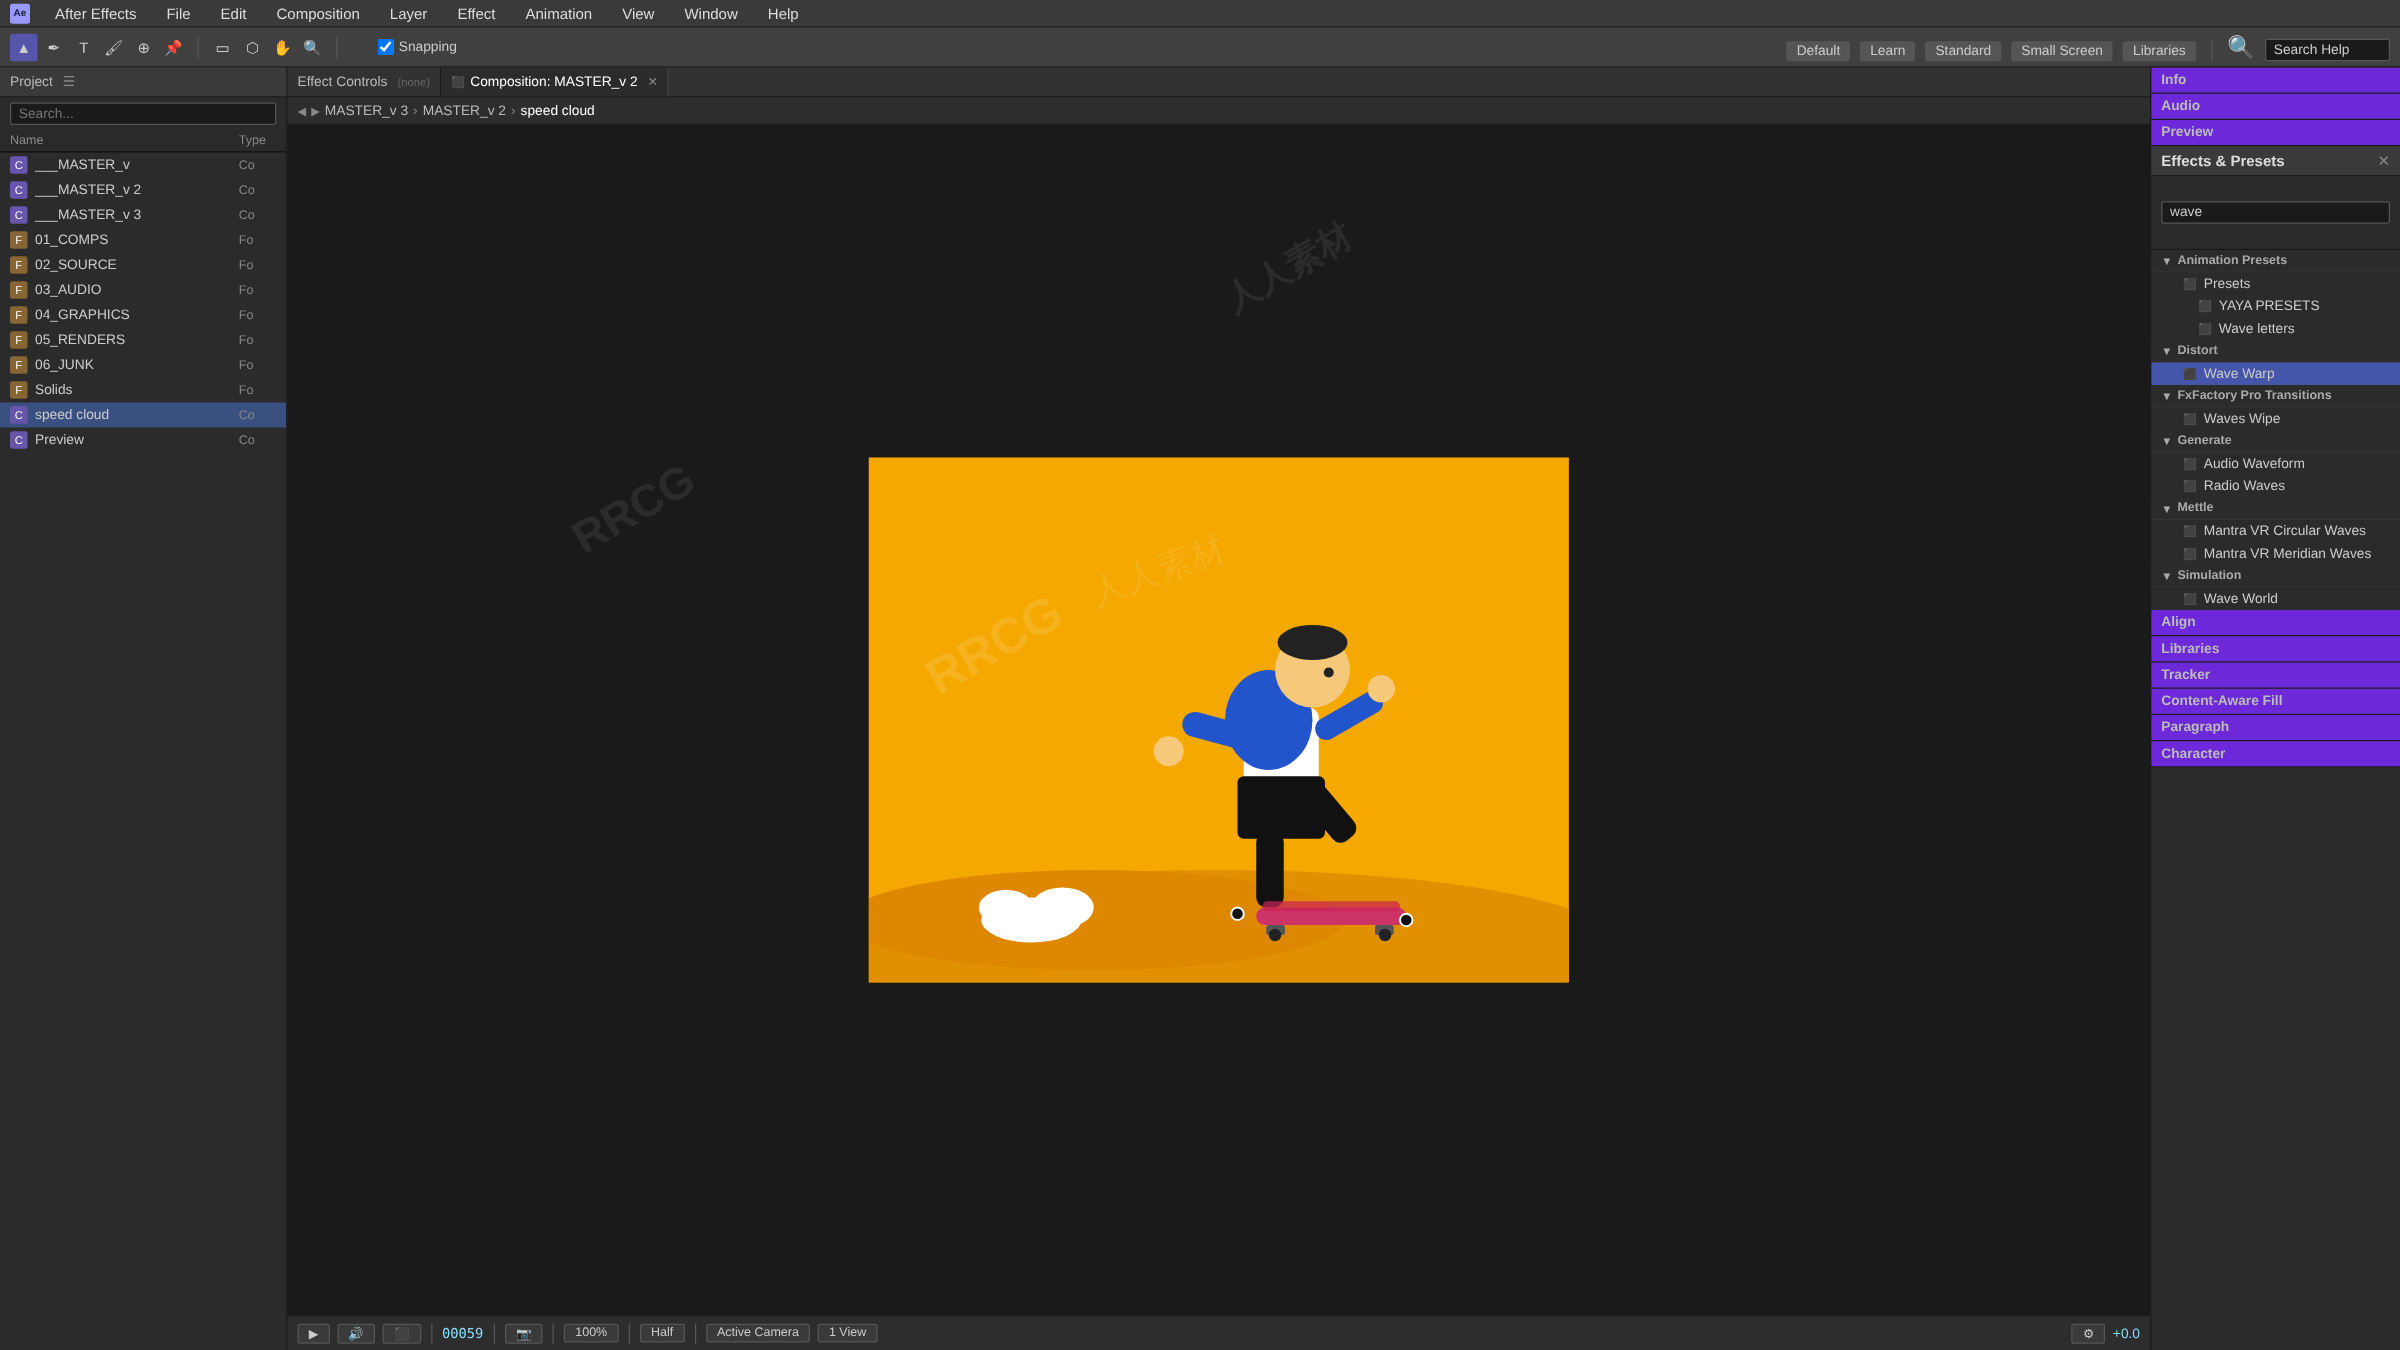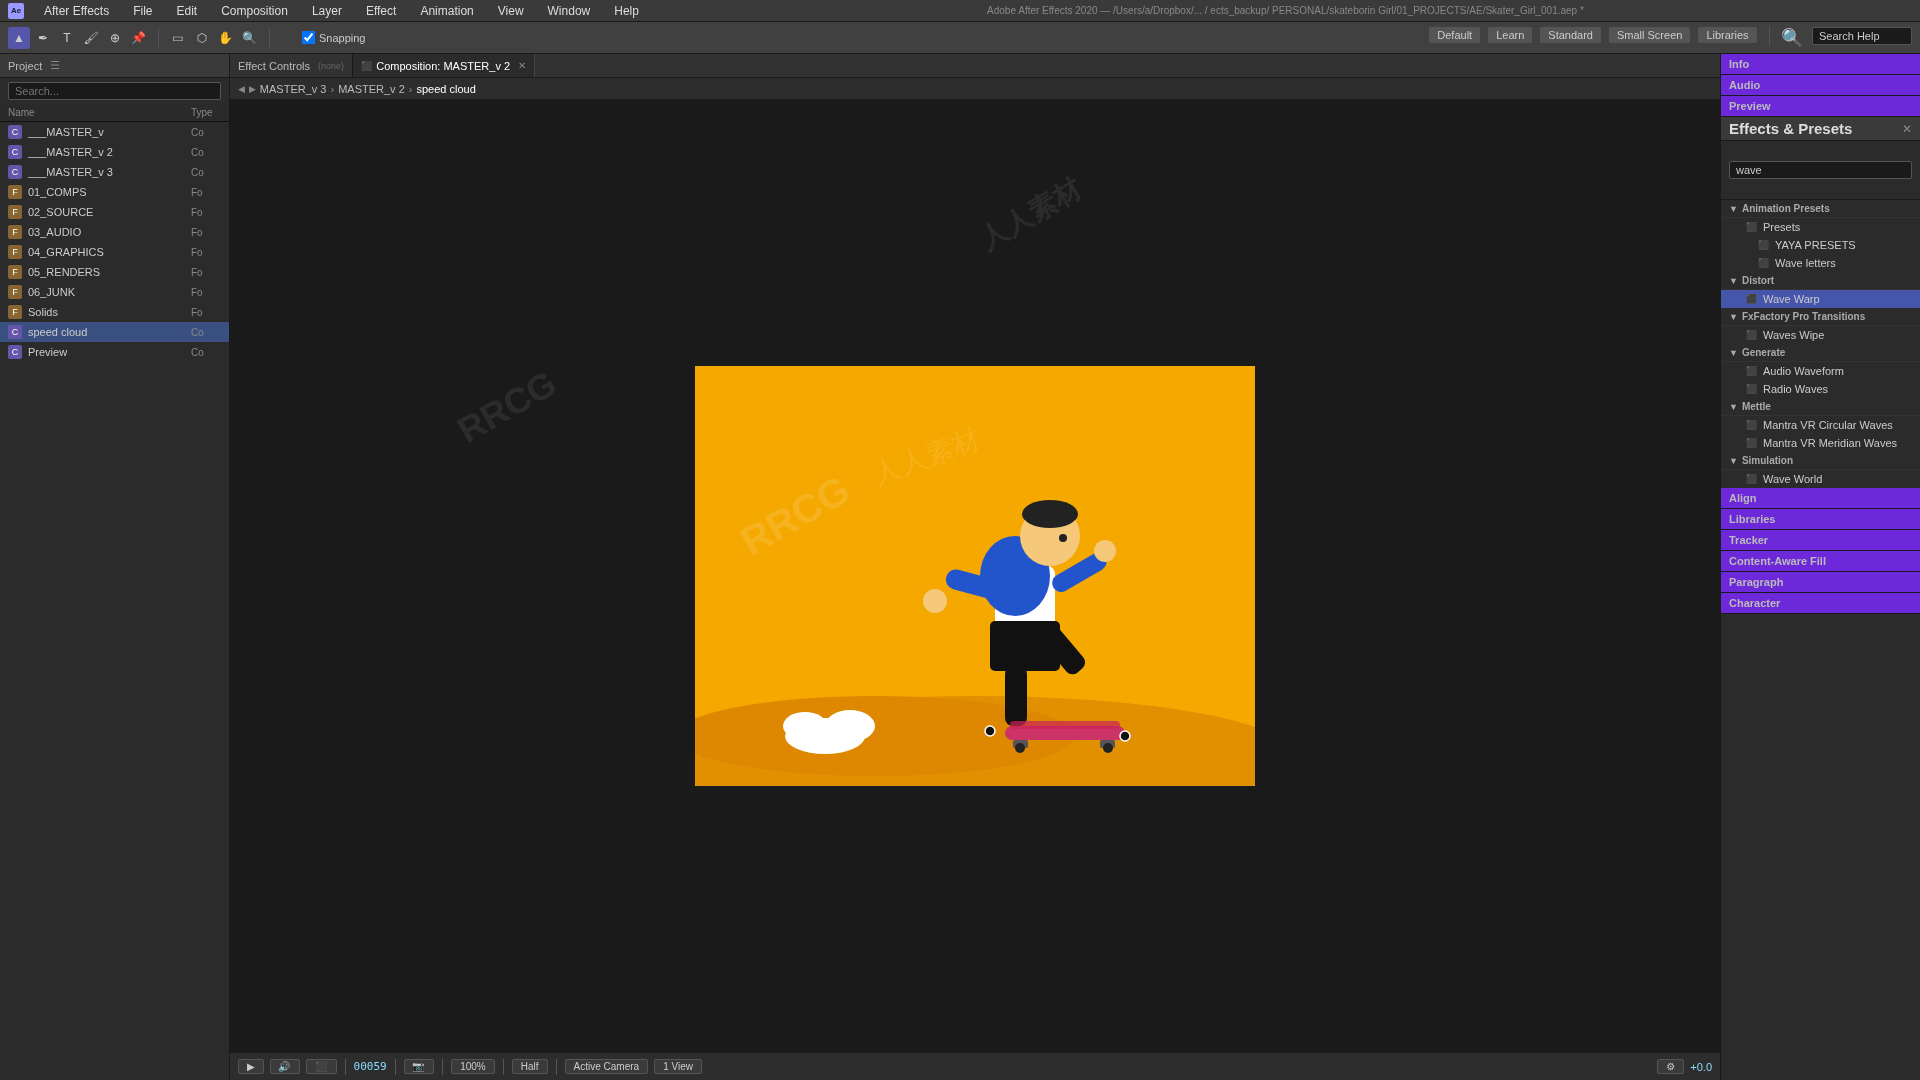--- a/index.html
+++ b/index.html
@@ -11,21 +11,21 @@
     .ae-logo { width: 16px; height: 16px; background: #9999ff; border-radius: 2px; display: flex; align-items: center; justify-content: center; font-size: 8px; font-weight: bold; color: #1a1a3a; }
     .menu-item { font-size: 12px; color: #ddd; cursor: pointer; padding: 2px 4px; }
 
     
     #toolbar { background: #404040; height: 32px; display: flex; align-items: center; padding: 0 8px; gap: 4px; border-bottom: 1px solid #1a1a1a; }
     .tool-btn { width: 22px; height: 22px; background: transparent; border: none; color: #ccc; cursor: pointer; display: flex; align-items: center; justify-content: center; border-radius: 2px; font-size: 12px; }
     .tool-btn.active { background: #5555aa; }
     .toolbar-sep { width: 1px; height: 18px; background: #555; margin: 0 4px; }
     .toolbar-group { display: flex; align-items: center; gap: 2px; }
     .snapping-area { display: flex; align-items: center; gap: 4px; margin-left: 24px; }
-    .workspace-area { display: flex; align-items: flex-start; gap: 8px; margin-left: auto; font-size: 11px; color: #bbb; padding-left: 36px; }
+    .workspace-area { display: flex; align-items: flex-end; gap: 8px; margin-left: auto; font-size: 11px; color: #bbb; padding-left: 36px; }
     .workspace-btn { padding: 2px 8px; background: #555; border: none; color: #ccc; border-radius: 2px; cursor: pointer; font-size: 11px; }
 
     
     #main { display: flex; height: calc(1080px - 54px); }
 
     
     #left-panel { width: 230px; background: #2b2b2b; border-right: 1px solid #1a1a1a; display: flex; flex-direction: column; }
     #panel-header { background: #3a3a3a; height: 24px; display: flex; align-items: center; padding: 0 8px; gap: 4px; border-bottom: 1px solid #1a1a1a; font-size: 11px; color: #bbb; }
     #project-search { padding: 4px 8px; }
     #project-search input { width: 100%; background: #1a1a1a; border: 1px solid #555; color: #ccc; padding: 2px 6px; font-size: 11px; border-radius: 2px; }
@@ -57,21 +57,21 @@
 
     
     #viewer-controls { background: #2d2d2d; height: 28px; display: flex; align-items: center; padding: 0 8px; gap: 6px; border-top: 1px solid #1a1a1a; font-size: 11px; color: #bbb; }
     .viewer-btn { background: #3a3a3a; border: 1px solid #555; color: #ccc; padding: 1px 8px; font-size: 10px; border-radius: 2px; cursor: pointer; }
     .viewer-sep { width: 1px; height: 16px; background: #555; margin: 0 2px; }
 
     
     #right-panel { width: 200px; background: #2b2b2b; border-left: 1px solid #1a1a1a; display: flex; flex-direction: column; overflow-y: auto; }
     #effects-presets { padding: 0; }
     .panel-title-bar { background: #3a3a3a; height: 24px; display: flex; align-items: center; padding: 0 8px; justify-content: space-between; border-bottom: 1px solid #1a1a1a; }
-    .panel-title { font-size: 15px; color: #ddd; font-weight: bold; }
+    .panel-title { font-size: 12px; color: #ddd; font-weight: bold; }
     .panel-close { cursor: pointer; color: #888; font-size: 12px; }
     .search-box { padding: 20px 8px; border-bottom: 1px solid #1a1a1a; }
     .search-box input { width: 100%; background: #1a1a1a; border: 1px solid #555; color: #ccc; padding: 2px 6px; font-size: 11px; border-radius: 2px; }
     .tree-item { display: flex; align-items: center; padding: 2px 8px; cursor: pointer; gap: 4px; min-height: 18px; }
     .tree-item.selected-item { background: #2244aa; }
     .tree-item.highlighted { background: #4455aa; }
     .tree-icon { width: 14px; height: 14px; display: flex; align-items: center; justify-content: center; font-size: 9px; }
     .effect-icon { color: #8888cc; }
     .tree-label { font-size: 11px; color: #ccc; }
     .section-header { padding: 3px 8px; font-size: 10px; color: #aaa; font-weight: bold; cursor: pointer; display: flex; align-items: center; gap: 4px; background: #2b2b2b; border-bottom: 1px solid #333; }
@@ -98,21 +98,20 @@
   <span class="menu-item">After Effects</span>
   <span class="menu-item">File</span>
   <span class="menu-item">Edit</span>
   <span class="menu-item">Composition</span>
   <span class="menu-item">Layer</span>
   <span class="menu-item">Effect</span>
   <span class="menu-item">Animation</span>
   <span class="menu-item">View</span>
   <span class="menu-item">Window</span>
   <span class="menu-item">Help</span>
-  <span style="flex:1; font-size:10px; color:#888; text-align:center; overflow:hidden; text-overflow:ellipsis; white-space:nowrap;">Adobe After Effects 2020 — /Users/a/Dropbox/... / ects_backup/ PERSONAL/skateborin Girl/01_PROJECTS/AE/Skater_Girl_001.aep *</span>
 </div>
 
 <div id="toolbar">
   <div class="toolbar-group">
     <button class="tool-btn active" title="Selection Tool">▲</button>
     <button class="tool-btn" title="Pen Tool">✒</button>
     <button class="tool-btn" title="Text Tool">T</button>
     <button class="tool-btn" title="Brush Tool">🖌</button>
     <button class="tool-btn" title="Clone">⊕</button>
     <button class="tool-btn" title="Puppet">📌</button>

